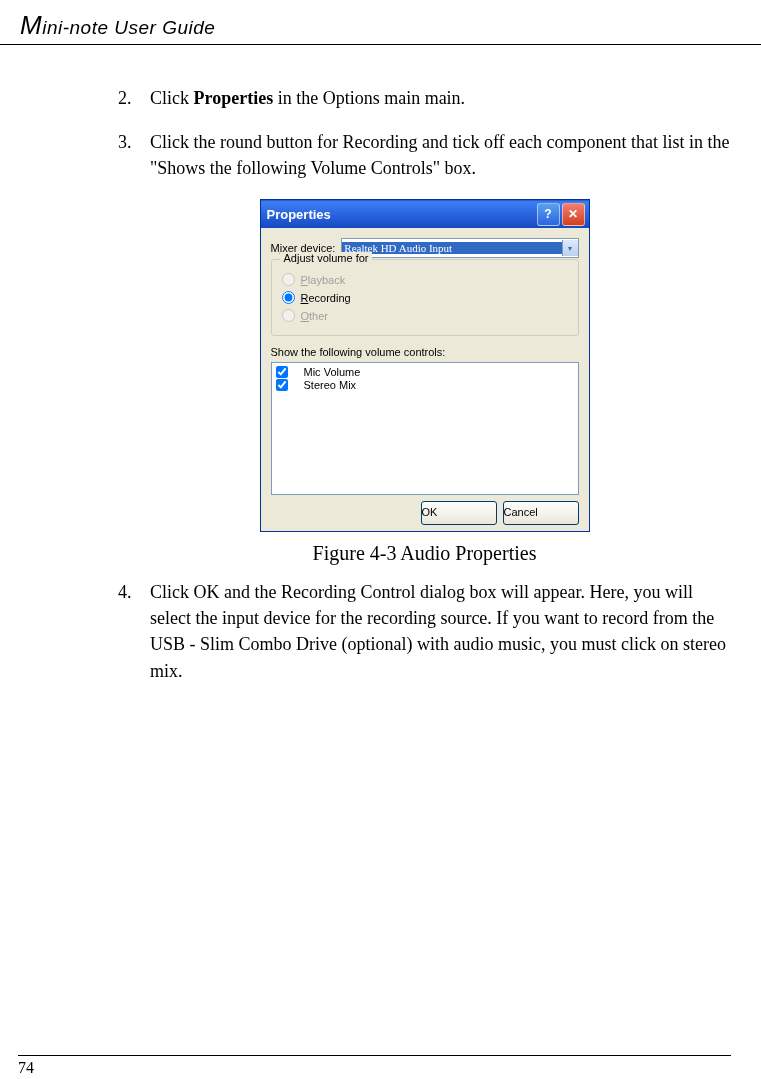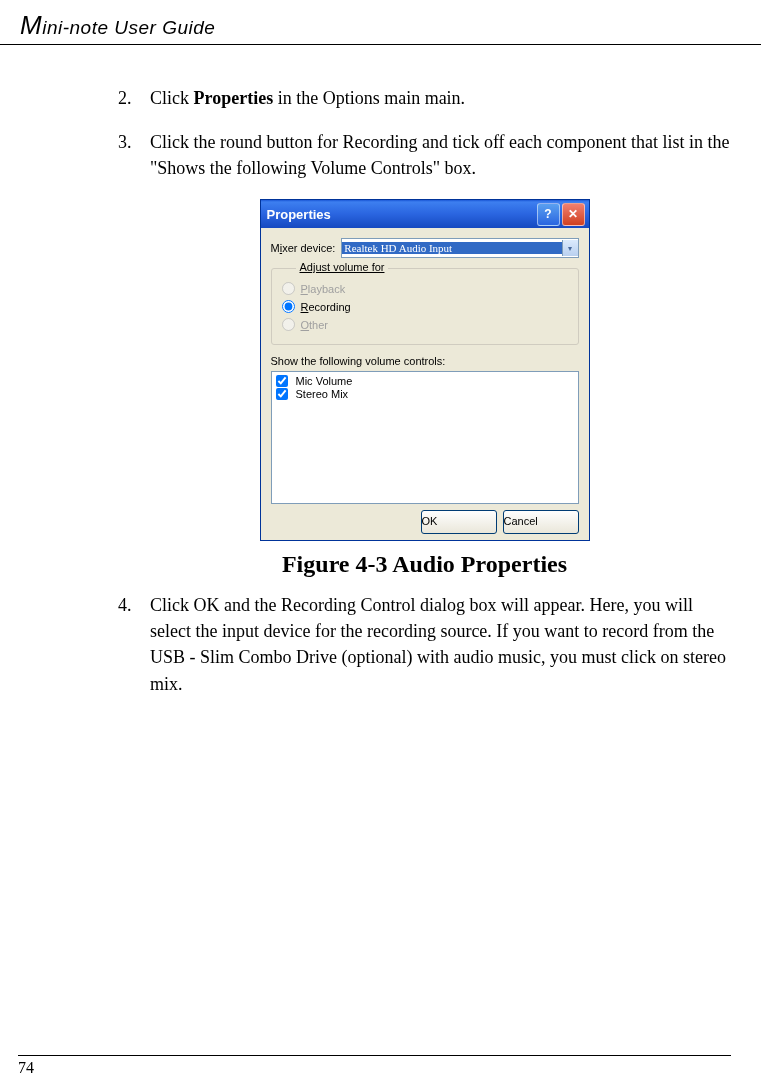--- a/index.html
+++ b/index.html
@@ -88,21 +88,21 @@
     }
     .help-btn { background: linear-gradient(to bottom, #5aa0f0, #2a65e0); }
     .close-btn { background: linear-gradient(to bottom, #f08070, #d04020); }
     .dialog-body {
       padding: 10px 10px 6px 10px;
     }
     .mixer-row {
       display: flex;
       align-items: center;
       gap: 6px;
-      margin-bottom: 10px;
+      margin-bottom: 1px;
       justify-content: center;
     }
     .mixer-label { flex-shrink: 0; }
     .mixer-select {
       flex: 1;
       background: #fff;
       border: 1px solid #7f9db9;
       padding: 1px 3px;
       color: #fff;
       background: #316ac5;
@@ -131,24 +131,23 @@
     .groupbox {
       border: 1px solid #d0ccc0;
       border-radius: 3px;
       margin-bottom: 10px;
       padding: 8px 10px 8px 10px;
       position: relative;
     }
     .groupbox-title {
       position: absolute;
       top: -8px;
-      left: 24px;
+      left: 8px;
       background: #ece9d8;
       padding: 0 4px;
-      text-decoration: underline;
     }
     .radios label {
       display: flex;
       align-items: center;
       gap: 6px;
       margin: 5px 0;
     }
     .radios input[type="radio"] {
       margin: 0;
     }
@@ -156,21 +155,21 @@
     .show-label { margin-bottom: 4px; }
     .listbox {
       background: #fff;
       border: 1px solid #7f9db9;
       height: 125px;
       padding: 3px 4px;
     }
     .listbox label {
       display: flex;
       align-items: center;
-      gap: 8px;
+      gap: 16px;
       margin-bottom: 1px;
       font-size: 11px;
     }
     .listbox input[type="checkbox"] {
       margin: 0;
       width: 12px;
       height: 12px;
     }
     .dialog-footer {
       display: flex;
@@ -185,22 +184,22 @@
       border: 1px solid #003c74;
       border-radius: 3px;
       font-family: Tahoma, sans-serif;
       font-size: 11px;
       text-align: left;
       line-height: 20px;
     }
     .figure-caption {
       text-align: center;
       font-family: 'Times New Roman', serif;
-      font-size: 24px;
-      font-weight: bold;
+      font-size: 20px;
+      font-weight: normal;
       margin: 10px 0 14px 0;
     }
     .footer {
       position: absolute;
       bottom: 2px;
       left: 18px;
       right: 30px;
       border-top: 1.5px solid #000;
       padding-top: 3px;
       font-family: Georgia, serif;

